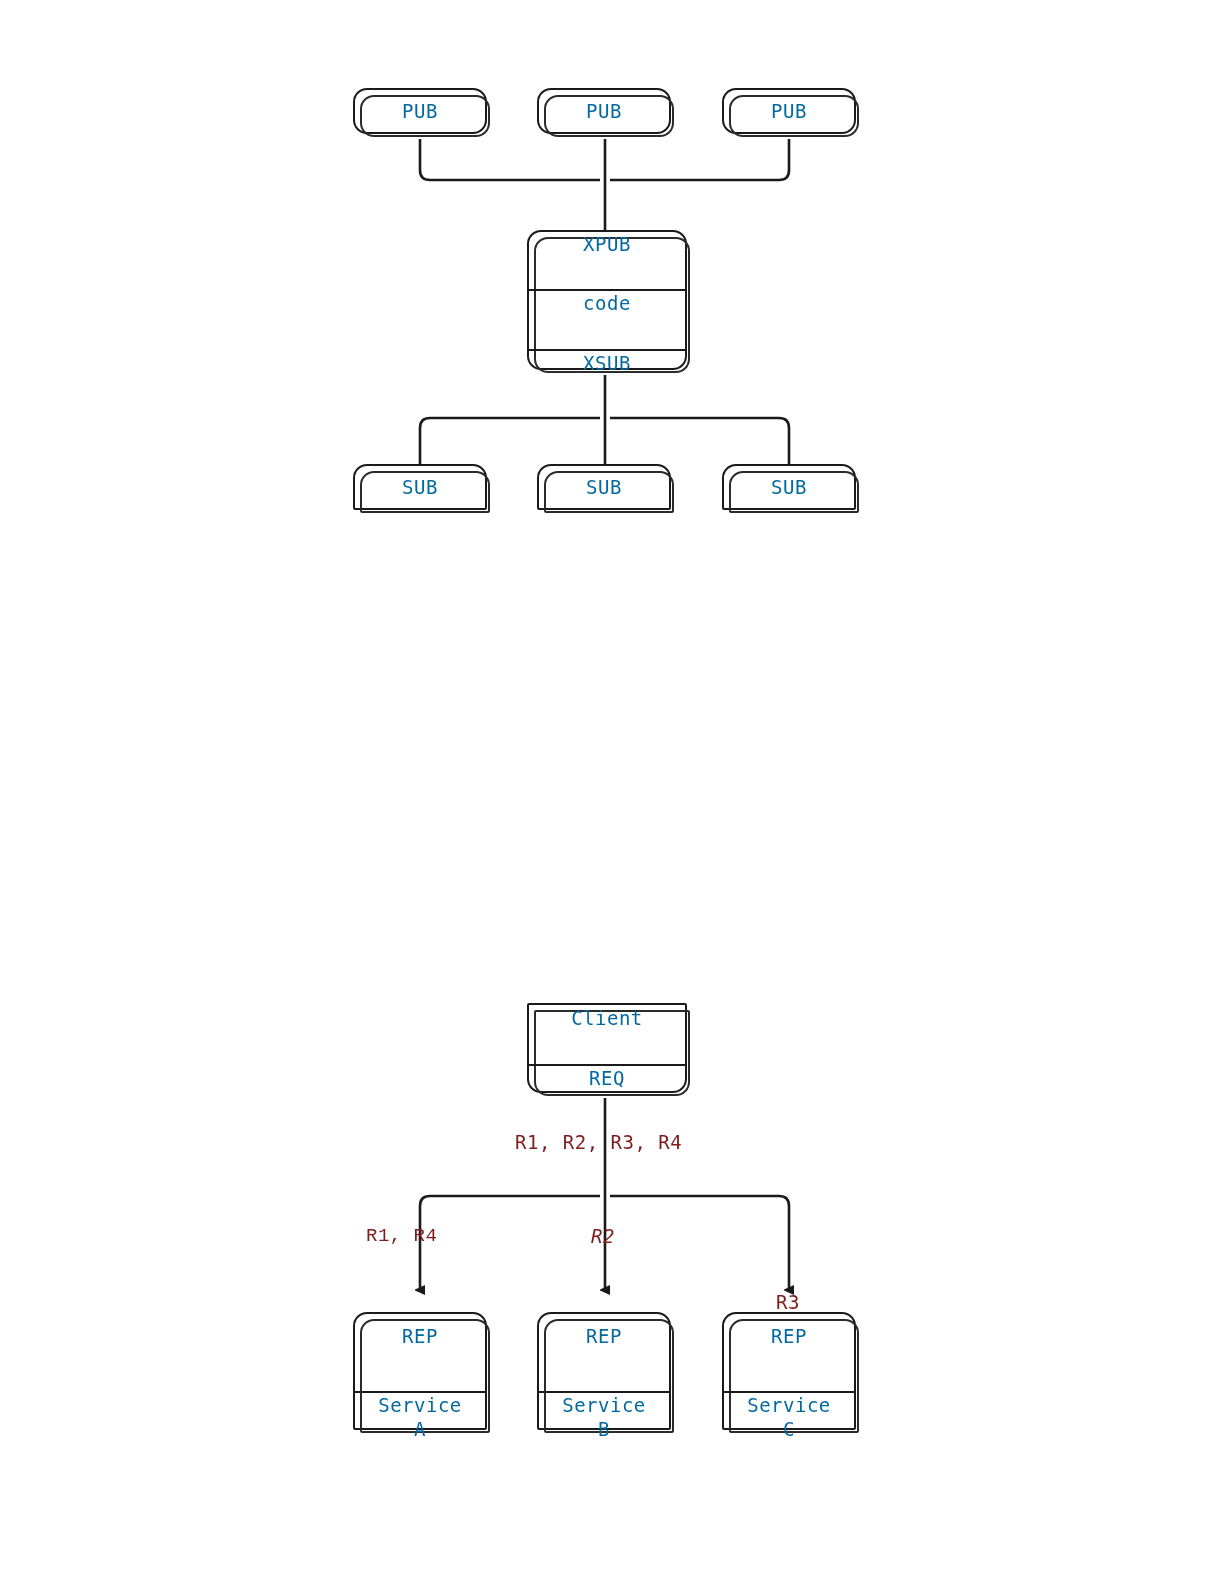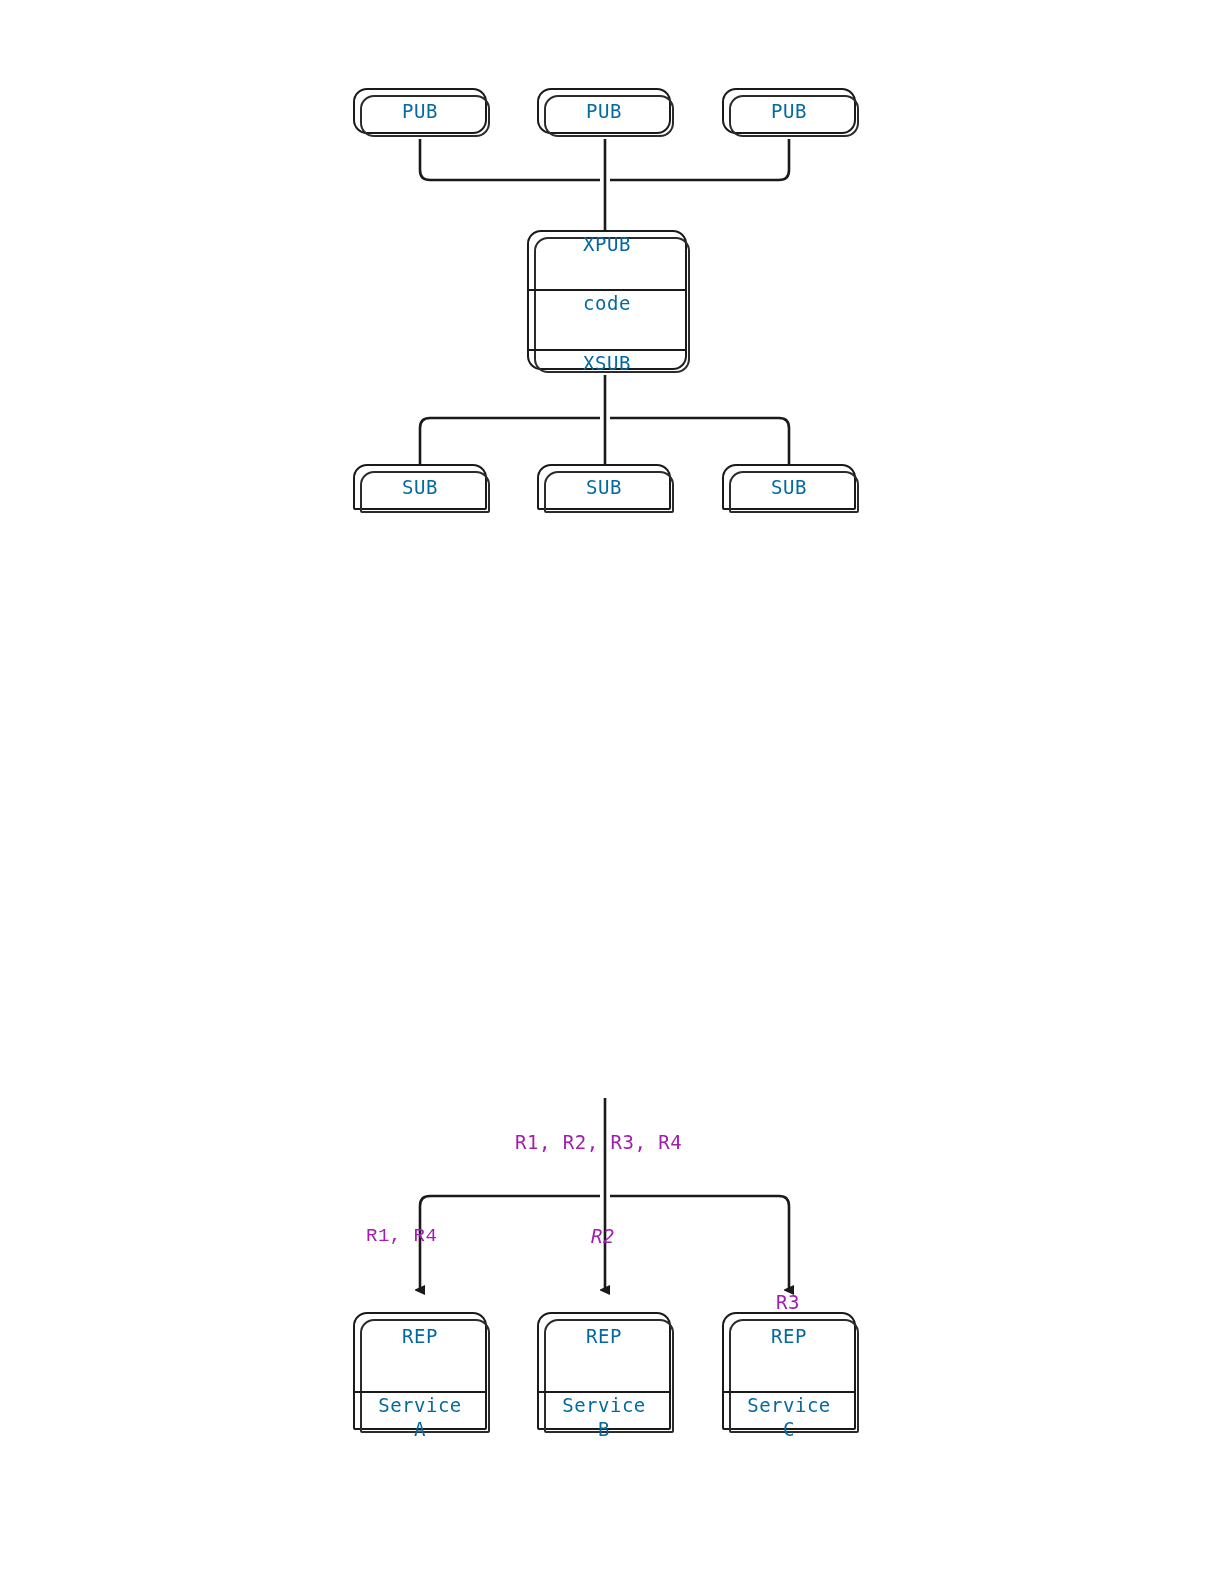--- a/index.html
+++ b/index.html
@@ -77,21 +77,21 @@
   }
   .cell + .cell {
     border-top: 2px solid #1a1a1a;
     margin-top: 33px;
   }
 
   
   .edge-label {
     position: absolute;
     font-size: 19px;
-    color: #a21caf;
+    color: #7f1d1d;
     letter-spacing: 0.5px;
     white-space: nowrap;
     z-index: 4;
     background: transparent;
   }
 </style>
 </head>
 <body>
 
 <div class="canvas">
@@ -144,20 +144,24 @@
   </div>
 
   <div class="node rounded-top" style="left:537px; top:464px; width:134px; height:46px;">
     <div class="cell">SUB</div>
   </div>
 
   <div class="node rounded-top" style="left:722px; top:464px; width:134px; height:46px;">
     <div class="cell">SUB</div>
   </div>
 
+  <div class="node rounded-bottom" style="left:527px; top:1003px; width:160px; height:90px;">
+    <div class="cell">Client</div>
+    <div class="cell">REQ</div>
+  </div>
 
   <div class="edge-label" style="left:515px; top:1131px;">R1, R2, R3, R4</div>
 
   <div class="edge-label" style="left:366px; top:1225px;font-family:Liberation Mono, monospace;">R1, R4</div>
 
   <div class="edge-label" style="left:591px; top:1225px;font-style:italic;">R2</div>
 
   <div class="edge-label" style="left:776px; top:1291px;">R3</div>
 
   <div class="node rounded-top" style="left:353px; top:1312px; width:134px; height:118px;">

